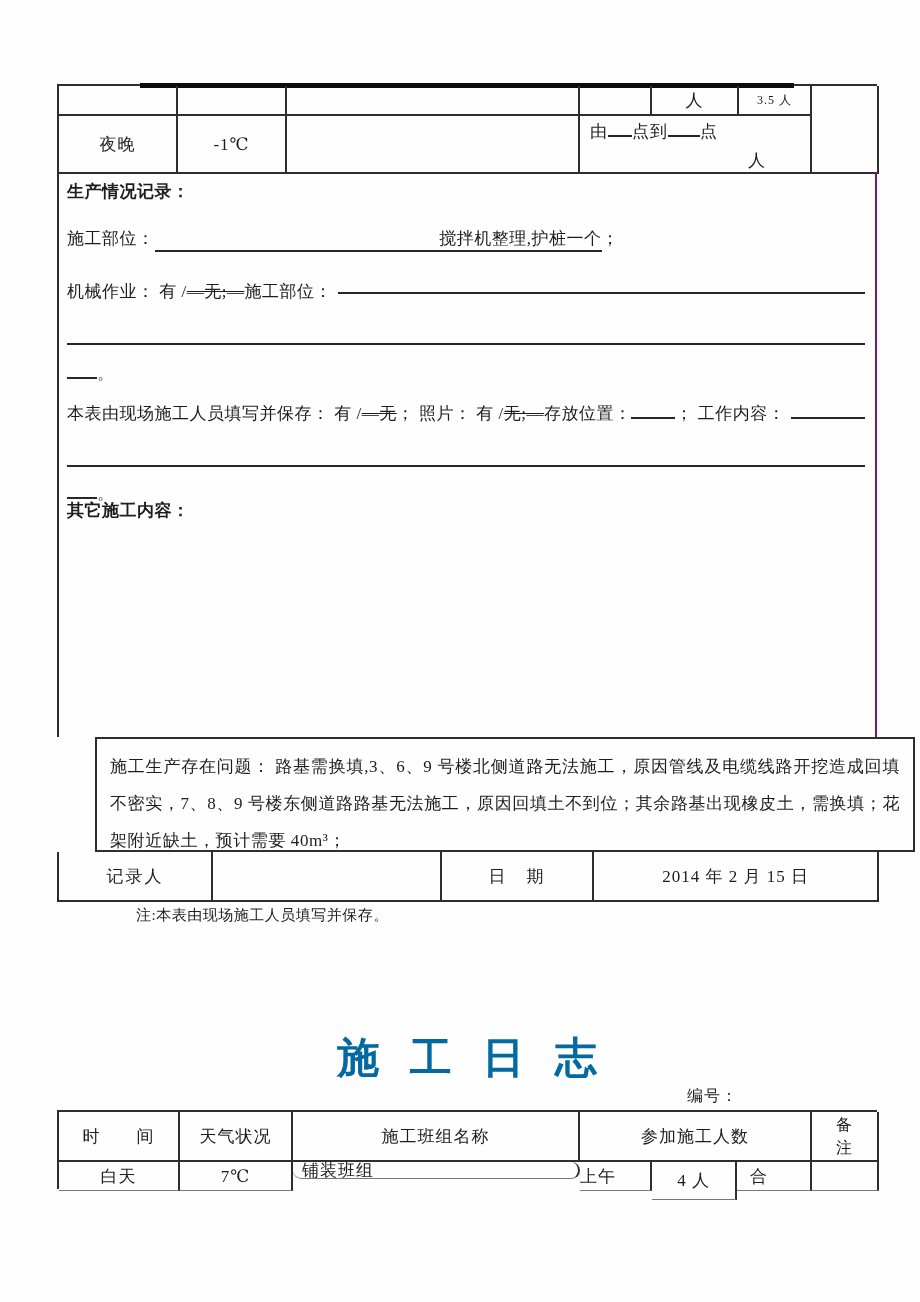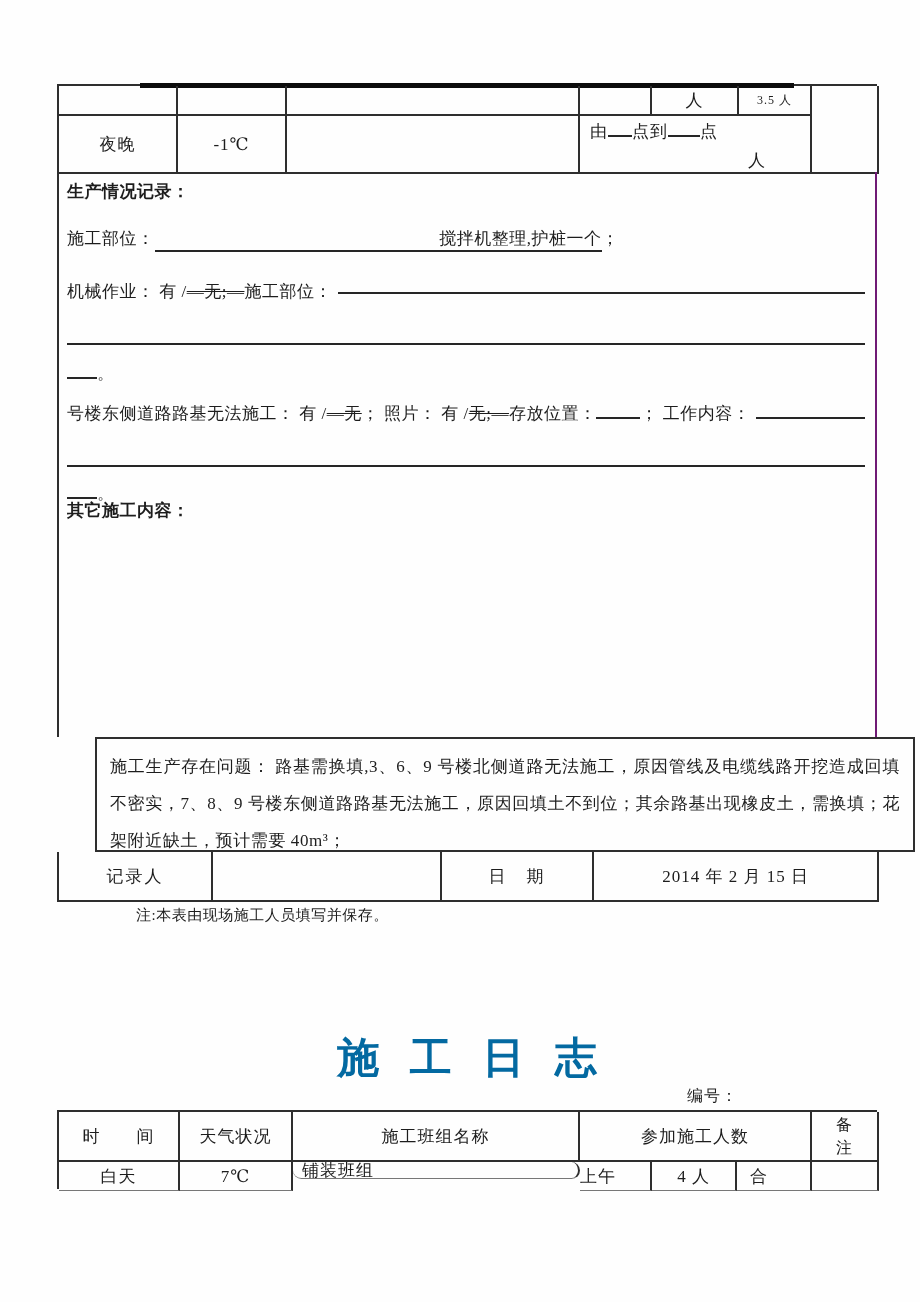--- a/index.html
+++ b/index.html
@@ -84,21 +84,21 @@
     </div>
 
     <div class="rule" style="left:8px;right:10px;top:171px;"></div>
 
     <div class="line" style="top:190px;">
       <span class="blank" style="width:30px;"></span>
       <span>。</span>
     </div>
 
     <div class="line" style="top:230px;right:10px;">
-      <span>号楼东侧道路路基无法施工： 有 /</span>
+      <span>本表由现场施工人员填写并保存： 有 /</span>
       <span class="strike">—无</span>
       <span>； 照片： 有 / </span>
       <span class="strike">无;—</span>
       <span>存放位置：</span>
       <span class="blank" style="width:44px;"></span>
       <span>； 工作内容：</span>
       <span class="fill" style="margin-left:6px;"></span>
     </div>
 
     <div class="rule" style="left:8px;right:10px;top:293px;"></div>
@@ -157,21 +157,21 @@
     </div>
     <div class="cell cut" style="left:121px;top:50px;width:113px;height:29px;border-bottom-width:1px;">
       <span>7℃</span>
     </div>
     <div class="cell cl cut" style="left:234px;top:50px;width:287px;height:17px;border-bottom-width:1px;padding-left:9px;border-radius:11px;">
       <span>铺装班组</span>
     </div>
     <div class="cell cl cut" style="left:521px;top:50px;width:72px;height:29px;border-bottom-width:1px;padding-left:0;">
       <span>上午</span>
     </div>
-    <div class="cell cut" style="left:593px;top:50px;width:85px;height:29px;border-bottom-width:1px;">
+    <div class="cell cut" style="left:593px;top:50px;width:85px;height:38px;border-bottom-width:1px;">
       <span>4 人</span>
     </div>
     <div class="cell cl cut" style="left:678px;top:50px;width:75px;height:29px;border-bottom-width:1px;padding-left:13px;">
       <span>合</span>
     </div>
     <div class="cell cut" style="left:753px;top:50px;width:67px;height:29px;border-bottom-width:1px;"></div>
   </div>
 
 </div>
 

